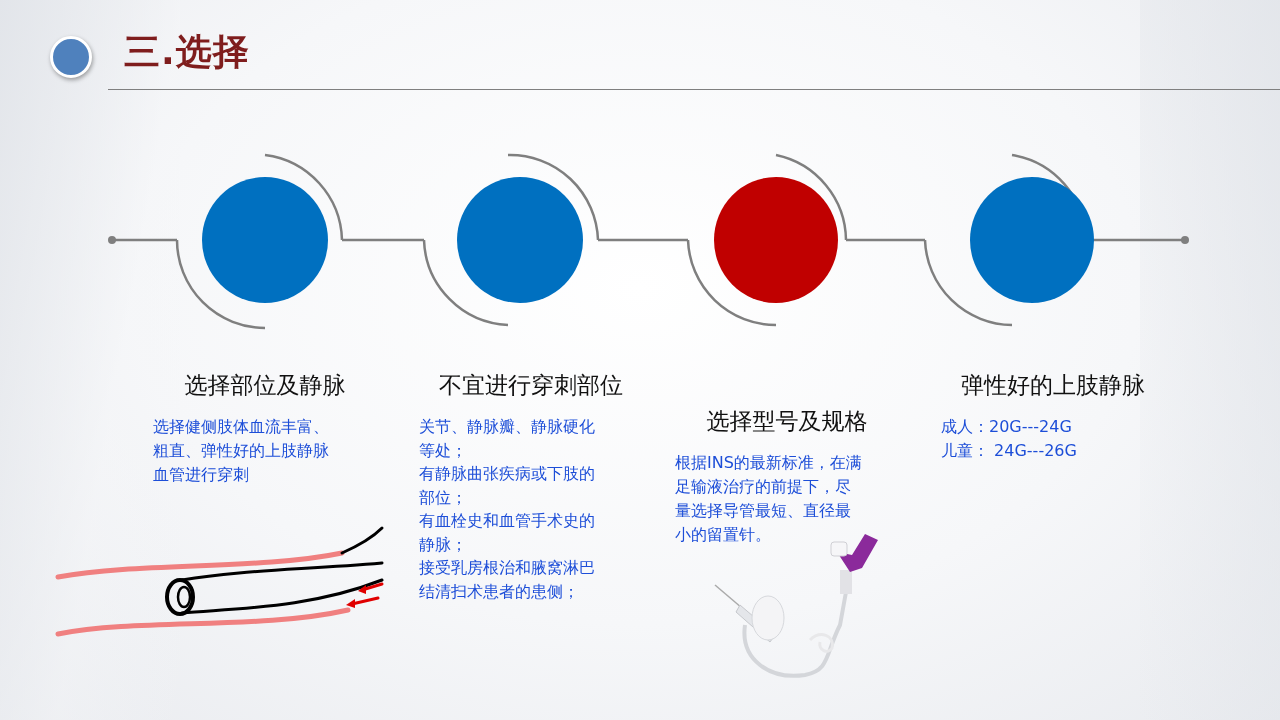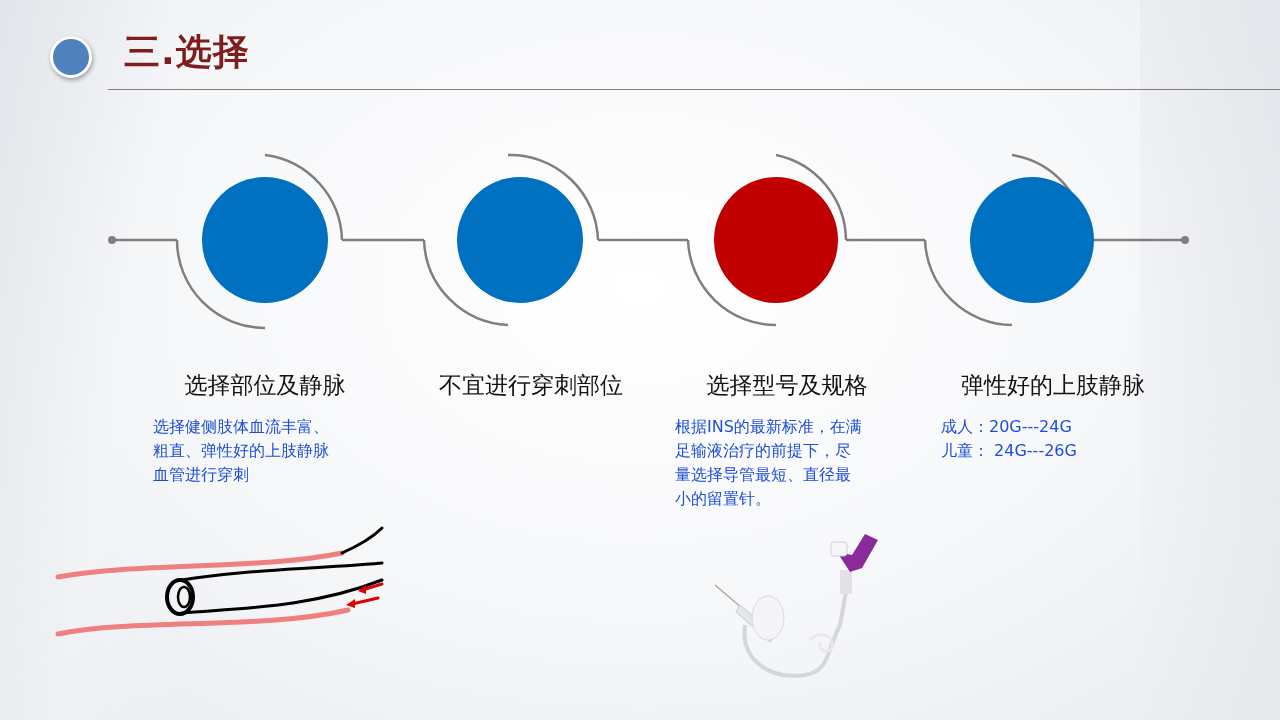--- a/index.html
+++ b/index.html
@@ -83,23 +83,33 @@
   <h2>选择部位及静脉</h2>
   <p style="padding-left:13px;">
     <span>选择健侧肢体血流丰富、</span>
     <span>粗直、弹性好的上肢静脉</span>
     <span>血管进行穿刺</span>
   </p>
 </div>
 
 <div class="col" style="left:406px;">
   <h2>不宜进行穿刺部位</h2>
+  <p style="padding-left:13px; line-height:23.5px;">
+    <span>关节、静脉瓣、静脉硬化</span>
+    <span>等处；</span>
+    <span>有静脉曲张疾病或下肢的</span>
+    <span>部位；</span>
+    <span>有血栓史和血管手术史的</span>
+    <span>静脉；</span>
+    <span>接受乳房根治和腋窝淋巴</span>
+    <span>结清扫术患者的患侧；</span>
+  </p>
 </div>
 
-<div class="col" style="left:662px;">
+<div class="col" style="left:662px;margin-top:36px;">
   <h2>选择型号及规格</h2>
   <p style="padding-left:13px;">
     <span>根据INS的最新标准，在满</span>
     <span>足输液治疗的前提下，尽</span>
     <span>量选择导管最短、直径最</span>
     <span>小的留置针。</span>
   </p>
 </div>
 
 <div class="col" style="left:928px;">

